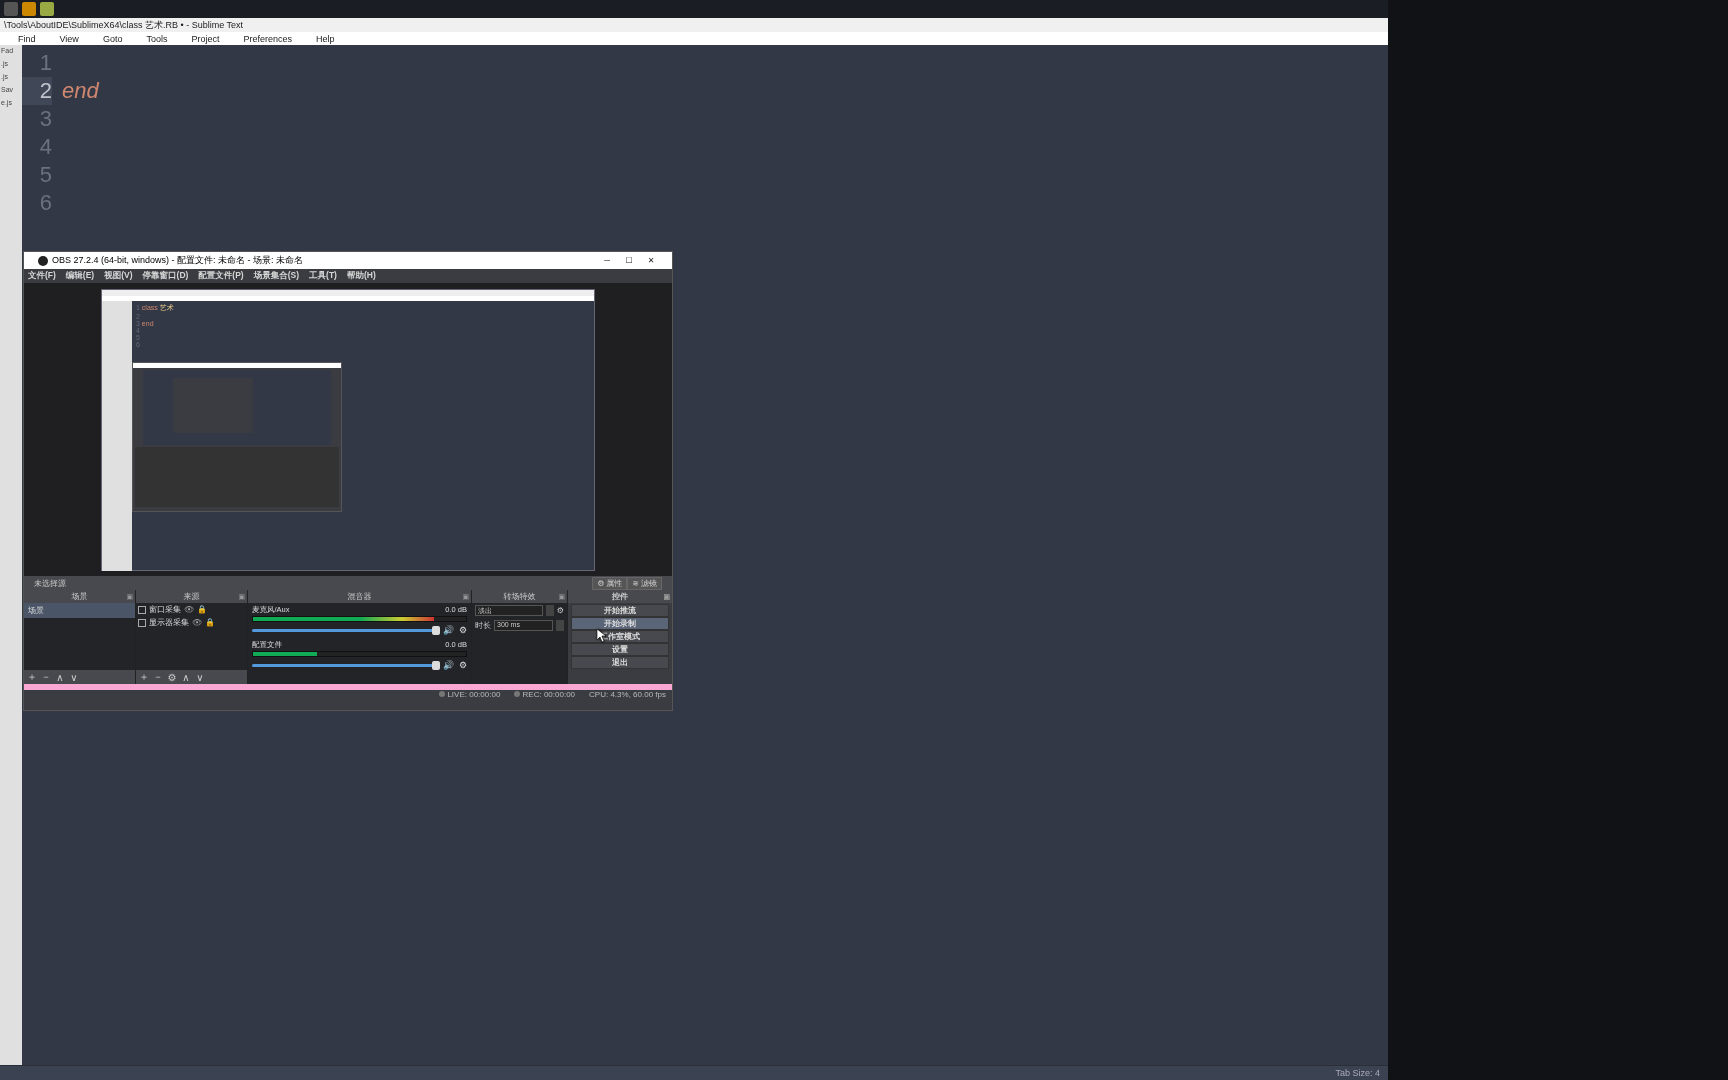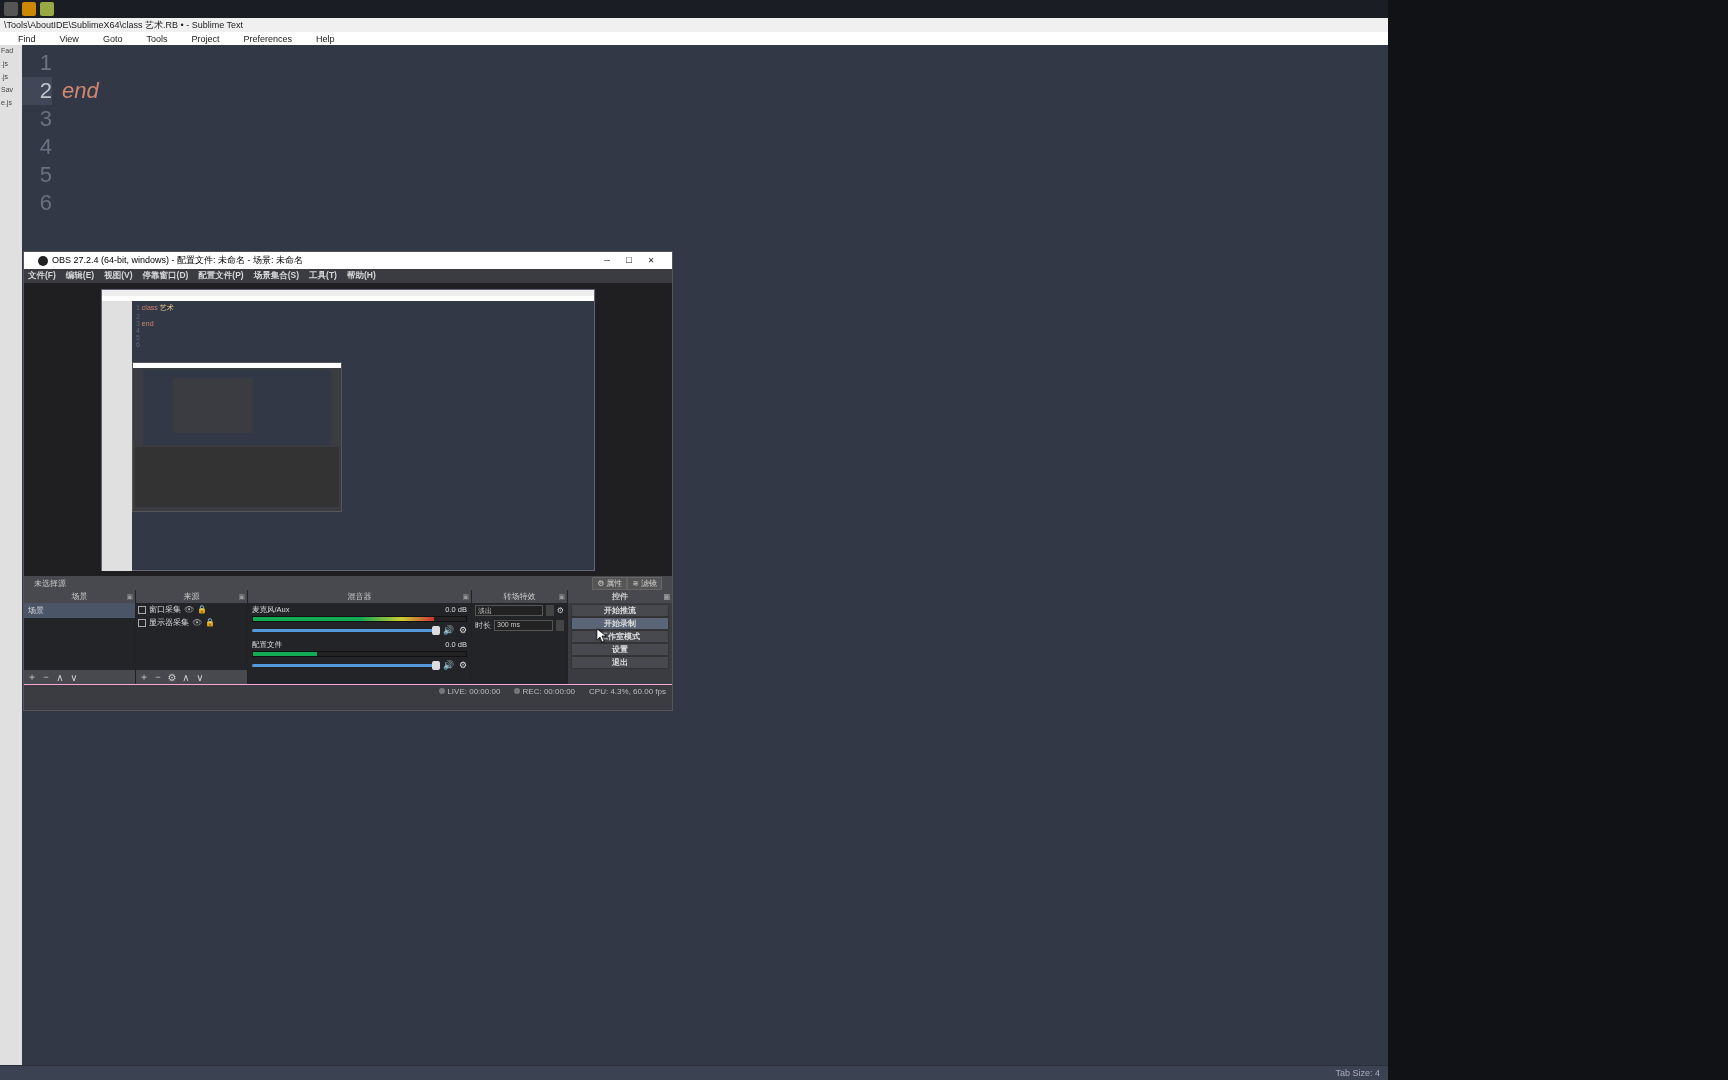--- a/index.html
+++ b/index.html
@@ -86,21 +86,21 @@
 
   .trans-row{display:flex;align-items:center;gap:3px;padding:2px 3px;}
   .trans-row label{font-size:8px;color:#ccc;}
   .trans-row .sel{flex:1;height:11px;background:#222;border:1px solid #555;font-size:7px;color:#ccc;padding-left:2px;}
   .trans-row .gear{font-size:8px;color:#ccc;}
   .trans-row .spin{width:8px;height:11px;background:#444;font-size:6px;color:#aaa;display:flex;flex-direction:column;}
 
   .ctrl-btn{height:13px;margin:0px 3px 0px 3px;background:#48494e;color:#ddd;font-size:8px;display:flex;align-items:center;justify-content:center;border:1px solid #333;}
   .ctrl-btn.hover{background:#5a6578;}
 
-  .obs-status{height:14px;background:#3a3c41;border-top:1px solid #f9a8d4;display:flex;align-items:center;justify-content:flex-end;padding-right:6px;gap:14px;}
+  .obs-status{height:14px;background:#3a3c41;border-top:6px solid #f9a8d4;display:flex;align-items:center;justify-content:flex-end;padding-right:6px;gap:14px;}
   .obs-status span{font-size:8px;color:#bbb;}
   .dot{display:inline-block;width:6px;height:6px;border-radius:50%;background:#3a3;}
   .dot.grey{background:#777;}
 
   .cursor{position:absolute;width:10px;height:14px;pointer-events:none;z-index:100;}
   .cursor svg{filter:drop-shadow(0 0 1px #000);}
 
   
   .rightgap{position:absolute;left:1388px;top:0;width:340px;height:1080px;background:#101216;}
 </style>

